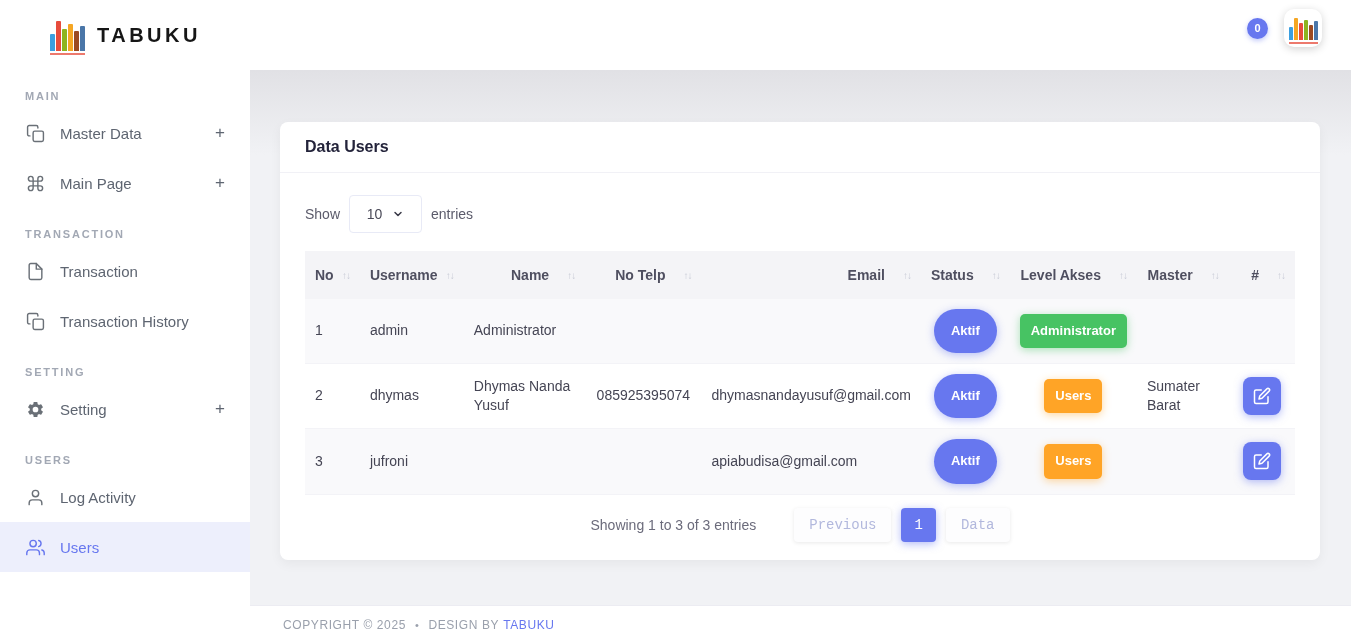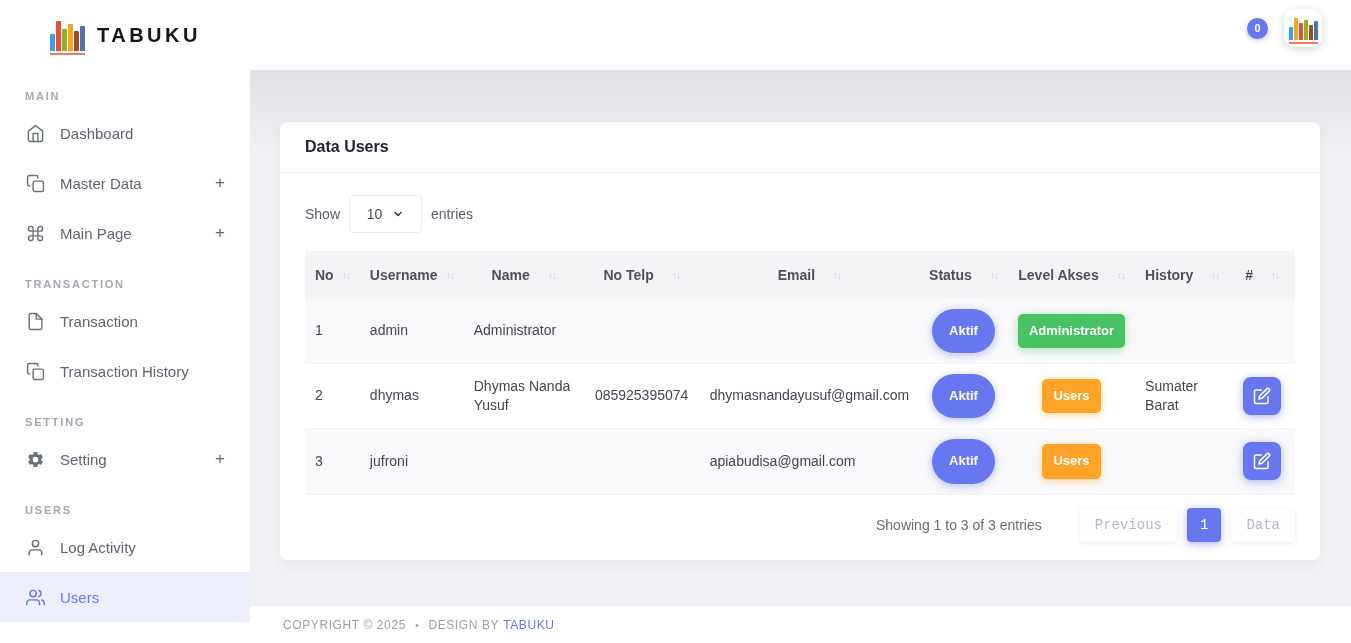--- a/index.html
+++ b/index.html
@@ -94,21 +94,21 @@
     padding:0 10px; font-size:13px; font-family:"Liberation Sans",sans-serif; color:#4a4a58;
     outline:none; background:#fff;
   }
   
   table.data-table { width:100%; border-collapse:collapse; font-size:14px; }
   table.data-table thead th {
     background:#f4f4f7; height:48px; padding:0 10px;
     font-weight:bold; color:#4f4f60;
   }
   .th-flex { display:flex; align-items:center; }
-  .th-flex.center { justify-content:center; }
+  .th-flex.center { justify-content:flex-end; }
   .th-flex .sort { margin-left:auto; font-size:10px; color:#c8cbd6; letter-spacing:-1px; padding-left:8px; }
   .th-flex.center .sort { margin-left:10px; }
   table.data-table tbody td {
     padding:10px 10px; color:#454554; border-bottom:1px solid #f3f3f7;
     vertical-align:middle; line-height:1.4;
   }
   table.data-table tbody tr.odd { background:#f9f9fb; }
   tr.row-1 td { height:56px; }
   tr.row-2 td { height:64px; }
   tr.row-3 td { height:56px; }
@@ -124,21 +124,21 @@
   }
   .badge-success { background:#47c363; box-shadow:0 2px 8px rgba(71,195,99,.45); }
   .badge-warning { background:#ffa426; box-shadow:0 2px 8px rgba(255,164,38,.45); }
   .btn-edit {
     width:38px; height:38px; border:none; border-radius:8px; background:#6777ef;
     display:inline-flex; align-items:center; justify-content:center; cursor:pointer;
     box-shadow:0 2px 8px rgba(103,119,239,.5);
   }
   .btn-edit svg { width:18px; height:18px; }
   
-  .table-footer { display:flex; align-items:center; justify-content:flex-end; margin-top:13px;gap:38px; }
+  .table-footer { display:flex; align-items:center; justify-content:center; margin-top:13px;gap:38px; }
   .table-info { font-size:14px; color:#6b6b7b; }
   .pagination { display:flex; align-items:center; gap:10px; }
   .page-btn {
     border:none; font-family:Liberation Mono, monospace; font-size:14px; font-weight:500;
     padding:9px 15px; border-radius:4px; background:#fdfdfe; color:#b2b8dd; cursor:pointer;
     box-shadow:0 1px 4px rgba(0,0,0,.09);
   }
   .page-btn.active {
     background:#6777ef; color:#fff; padding:9px 13px;
     box-shadow:0 2px 8px rgba(103,119,239,.5);
@@ -165,29 +165,20 @@
         <i style="height:22px;background:#8db41f"></i>
         <i style="height:27px;background:#f5a623"></i>
         <i style="height:20px;background:#9c4a21"></i>
         <i style="height:25px;background:#4a76a8"></i>
       <span class="logo-tagline"></span>
     </span>
     <span class="brand-title">TABUKU</span>
   </div>
 
   <div class="menu-label">MAIN</div>
-  <a class="side-item">
-    <span class="s-icon">
-      <svg viewBox="0 0 24 24" fill="none" stroke="currentColor" stroke-width="1.8" stroke-linecap="round" stroke-linejoin="round">
-          <path d="M3 9l9-7 9 7v11a2 2 0 0 1-2 2H5a2 2 0 0 1-2-2z"></path>
-          <path d="M9 22V12h6v10"></path>
-        </svg>
-    </span>
-    <span class="s-label">Dashboard</span>
-  </a>
   <a class="side-item">
     <span class="s-icon">
       <svg viewBox="0 0 24 24" fill="none" stroke="currentColor" stroke-width="1.8" stroke-linecap="round" stroke-linejoin="round">
           <rect x="9" y="9" width="13" height="13" rx="2"></rect>
           <path d="M5 15H4a2 2 0 0 1-2-2V4a2 2 0 0 1 2-2h9a2 2 0 0 1 2 2v1"></path>
         </svg>
     </span>
     <span class="s-label">Master Data</span>
     <span class="s-plus">+</span>
   </a>
@@ -342,21 +333,21 @@
                 </div>
               </th>
             <th>
                 <div class="th-flex center">
                   <span>Level Akses</span>
                   <span class="sort">↑↓</span>
                 </div>
               </th>
             <th>
                 <div class="th-flex center">
-                  <span>History</span>
+                  <span>Master</span>
                   <span class="sort">↑↓</span>
                 </div>
               </th>
             <th>
                 <div class="th-flex center">
                   <span>#</span>
                   <span class="sort">↑↓</span>
                 </div>
               </th>
           </tr>

